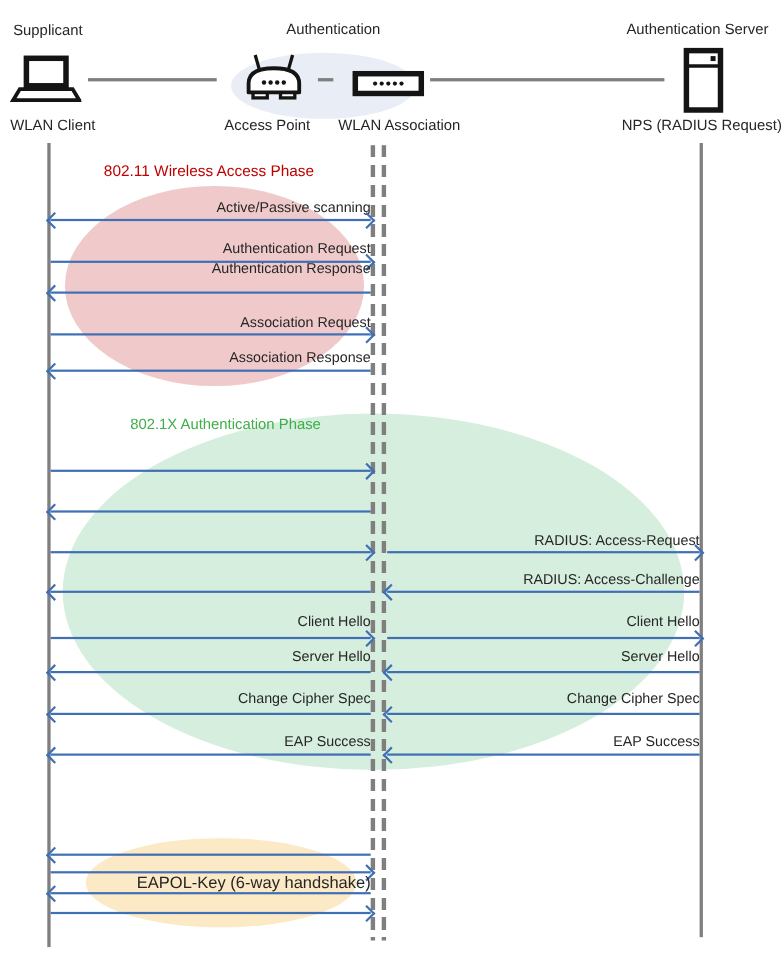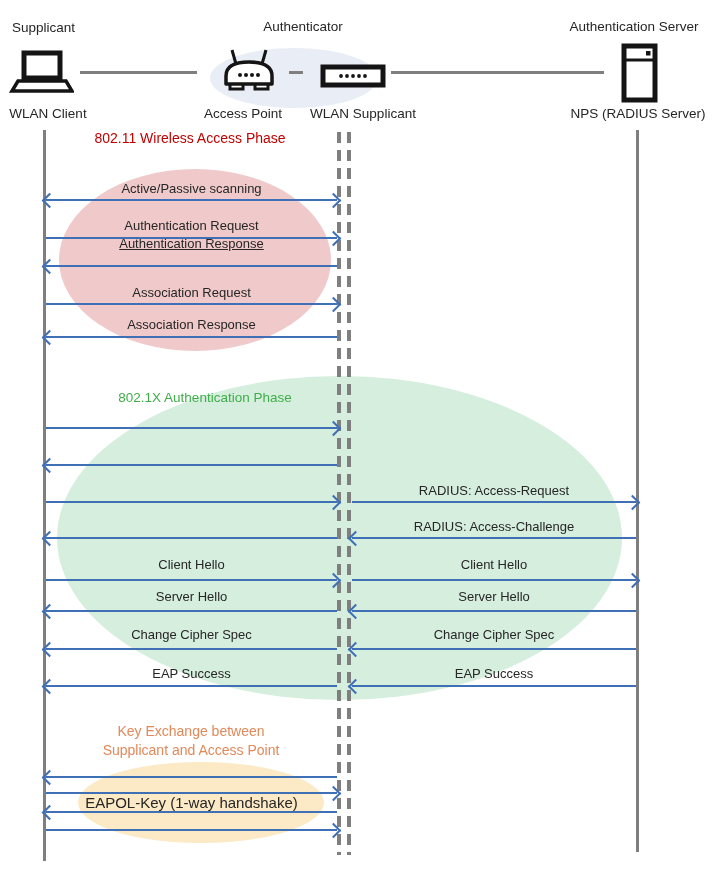--- a/index.html
+++ b/index.html
@@ -20,41 +20,41 @@
     background:repeating-linear-gradient(to bottom,
       var(--c-line,#7F7F7F) 0, var(--c-line,#7F7F7F) 11px,
       transparent 11px, transparent 18px);}
   .conn{height:3px;background:var(--c-line,#7F7F7F);top:71px;z-index:1;}
   
   .ptitle{z-index:2;text-align:center;}
   .p1{color:var(--c-phase1,#C00000);font-size:14px;}
   .p2{color:var(--c-phase2,#3FAE49);font-size:13.5px;}
   .p3{color:var(--c-phase3,#E2895A);font-size:14px;line-height:19px;}
   
-  .lbl{z-index:2;font-size:13px;text-align:center;}
+  .lbl{z-index:2;font-size:13px;text-align:right;}
   .ls{left:46px;width:291px;}
   .rs{left:352px;width:284px;}
   .big{font-size:15px;}
   
   .arrow{position:absolute;height:2px;background:var(--c-arrow,#3F6FB5);z-index:2;}
   .h{position:absolute;width:9px;height:9px;
      border:2px solid var(--c-arrow,#3F6FB5);border-bottom:none;border-left:none;}
   .hr{right:-2px;top:-4px;transform:rotate(45deg);}
   .hl{left:-2px;top:-4px;transform:rotate(-135deg);}
   .icon{z-index:2;}
 </style>
 </head>
 <body>
 
 <div id="stage">
 
   <div class="abs ell" style="left:210px;top:48px;width:168px;height:60px;background:var(--c-group,#E9EDF6);"></div>
 
   <div class="abs role" style="left:12px;top:20px;">Supplicant</div>
-  <div class="abs role ctr" style="left:303px;top:19px;">Authenticator</div>
+  <div class="abs role ctr" style="left:303px;top:19px;">Authentication</div>
   <div class="abs role ctr" style="left:634px;top:19px;">Authentication Server</div>
 
   <div class="abs conn" style="left:80px;width:117px;"></div>
   <div class="abs conn" style="left:289px;width:14px;"></div>
   <div class="abs conn" style="left:391px;width:213px;"></div>
 
   <svg class="abs icon" style="left:8px;top:50px;" width="66" height="44" viewBox="0 0 66 44">
     <rect x="16" y="3" width="36" height="25" fill="#fff" stroke="#141414" stroke-width="5"></rect>
     <path d="M10 31 L58 31 L64 41 L4 41 Z" fill="#fff" stroke="#141414" stroke-width="3.5"></path>
   </svg>
@@ -81,51 +81,47 @@
   </svg>
 
   <svg class="abs icon" style="left:621px;top:43px;" width="37" height="60" viewBox="0 0 37 60">
     <rect x="3" y="3" width="31" height="54" fill="#fff" stroke="#141414" stroke-width="5"></rect>
     <line x1="3" y1="17" x2="34" y2="17" stroke="#141414" stroke-width="3"></line>
     <rect x="25" y="8" width="4.5" height="4.5" fill="#141414"></rect>
   </svg>
 
   <div class="abs dev ctr" style="left:48px;top:106px;">WLAN Client</div>
   <div class="abs dev ctr" style="left:243px;top:106px;">Access Point</div>
-  <div class="abs dev ctr" style="left:363px;top:106px;">WLAN Supplicant</div>
-  <div class="abs dev ctr" style="left:638px;top:106px;">NPS (RADIUS Server)</div>
+  <div class="abs dev ctr" style="left:363px;top:106px;">WLAN Association</div>
+  <div class="abs dev ctr" style="left:638px;top:106px;">NPS (RADIUS Request)</div>
 
   <div class="abs ell" style="left:59px;top:169px;width:272px;height:182px;background:var(--c-ellipse1,#F0CACA);"></div>
   <div class="abs ell" style="left:57px;top:376px;width:565px;height:324px;background:var(--c-ellipse2,#D6EEDE);"></div>
   <div class="abs ell" style="left:78px;top:762px;width:246px;height:81px;background:var(--c-ellipse3,#FCE9C5);"></div>
 
   <div class="abs life" style="left:43px;top:130px;height:731px;"></div>
   <div class="abs dash" style="left:337px;top:132px;height:723px;"></div>
   <div class="abs dash" style="left:347px;top:132px;height:723px;"></div>
   <div class="abs life" style="left:636px;top:130px;height:722px;"></div>
 
-  <div class="abs ptitle p1 ctr" style="left:190px;top:130px;">802.11 Wireless Access Phase</div>
-  <div class="abs ptitle p2 ctr" style="left:205px;top:390px;">802.1X Authentication Phase</div>
-  <div class="abs ptitle p3" style="left:60px;top:722px;width:262px;">
-    <div>Key Exchange between</div>
-    <div>Supplicant and Access Point</div>
-  </div>
+  <div class="abs ptitle p1 ctr" style="left:190px;top:147px;">802.11 Wireless Access Phase</div>
+  <div class="abs ptitle p2 ctr" style="left:205px;top:378px;">802.1X Authentication Phase</div>
 
   <div class="abs lbl ls" style="top:181px;">Active/Passive scanning</div>
   <div class="arrow ls" style="top:199px;">
       <i class="h hl"></i>
       <i class="h hr"></i>
     </div>
 
   <div class="abs lbl ls" style="top:218px;">Authentication Request</div>
   <div class="arrow ls" style="top:237px;">
       <i class="h hr"></i>
     </div>
 
-  <div class="abs lbl ls" style="top:236px;text-decoration:underline;">Authentication Response</div>
+  <div class="abs lbl ls" style="top:236px;">Authentication Response</div>
   <div class="arrow ls" style="top:265px;">
       <i class="h hl"></i>
     </div>
 
   <div class="abs lbl ls" style="top:285px;">Association Request</div>
   <div class="arrow ls" style="top:303px;">
       <i class="h hr"></i>
     </div>
 
   <div class="abs lbl ls" style="top:317px;">Association Response</div>
@@ -168,21 +164,21 @@
   <div class="arrow ls" style="top:685px;">
       <i class="h hl"></i>
     </div>
 
   <div class="arrow ls" style="top:776px;">
       <i class="h hl"></i>
     </div>
   <div class="arrow ls" style="top:792px;">
       <i class="h hr"></i>
     </div>
-  <div class="abs lbl ls big" style="top:794px;">EAPOL-Key (1-way handshake)</div>
+  <div class="abs lbl ls big" style="top:794px;">EAPOL-Key (6-way handshake)</div>
   <div class="arrow ls" style="top:811px;">
       <i class="h hl"></i>
     </div>
   <div class="arrow ls" style="top:829px;">
       <i class="h hr"></i>
     </div>
 
   <div class="abs lbl rs" style="top:483px;">RADIUS: Access-Request</div>
   <div class="arrow rs" style="top:501px;">
       <i class="h hr"></i>

